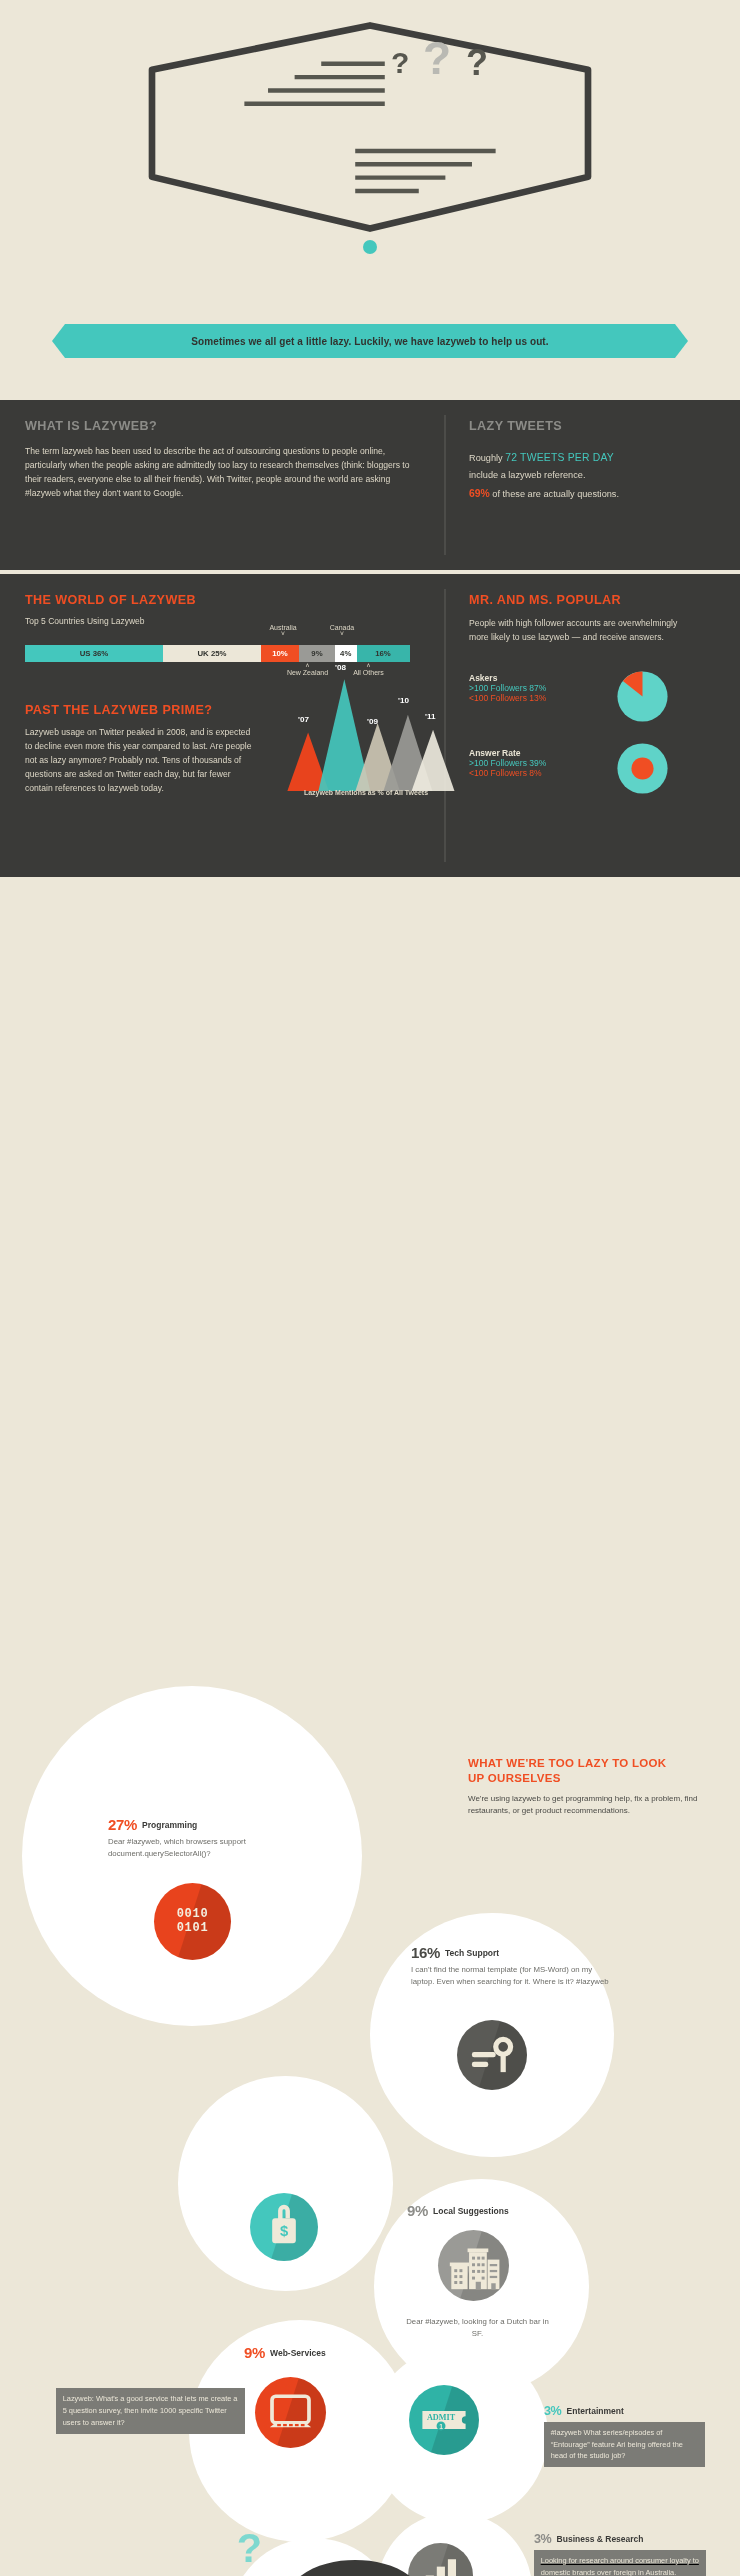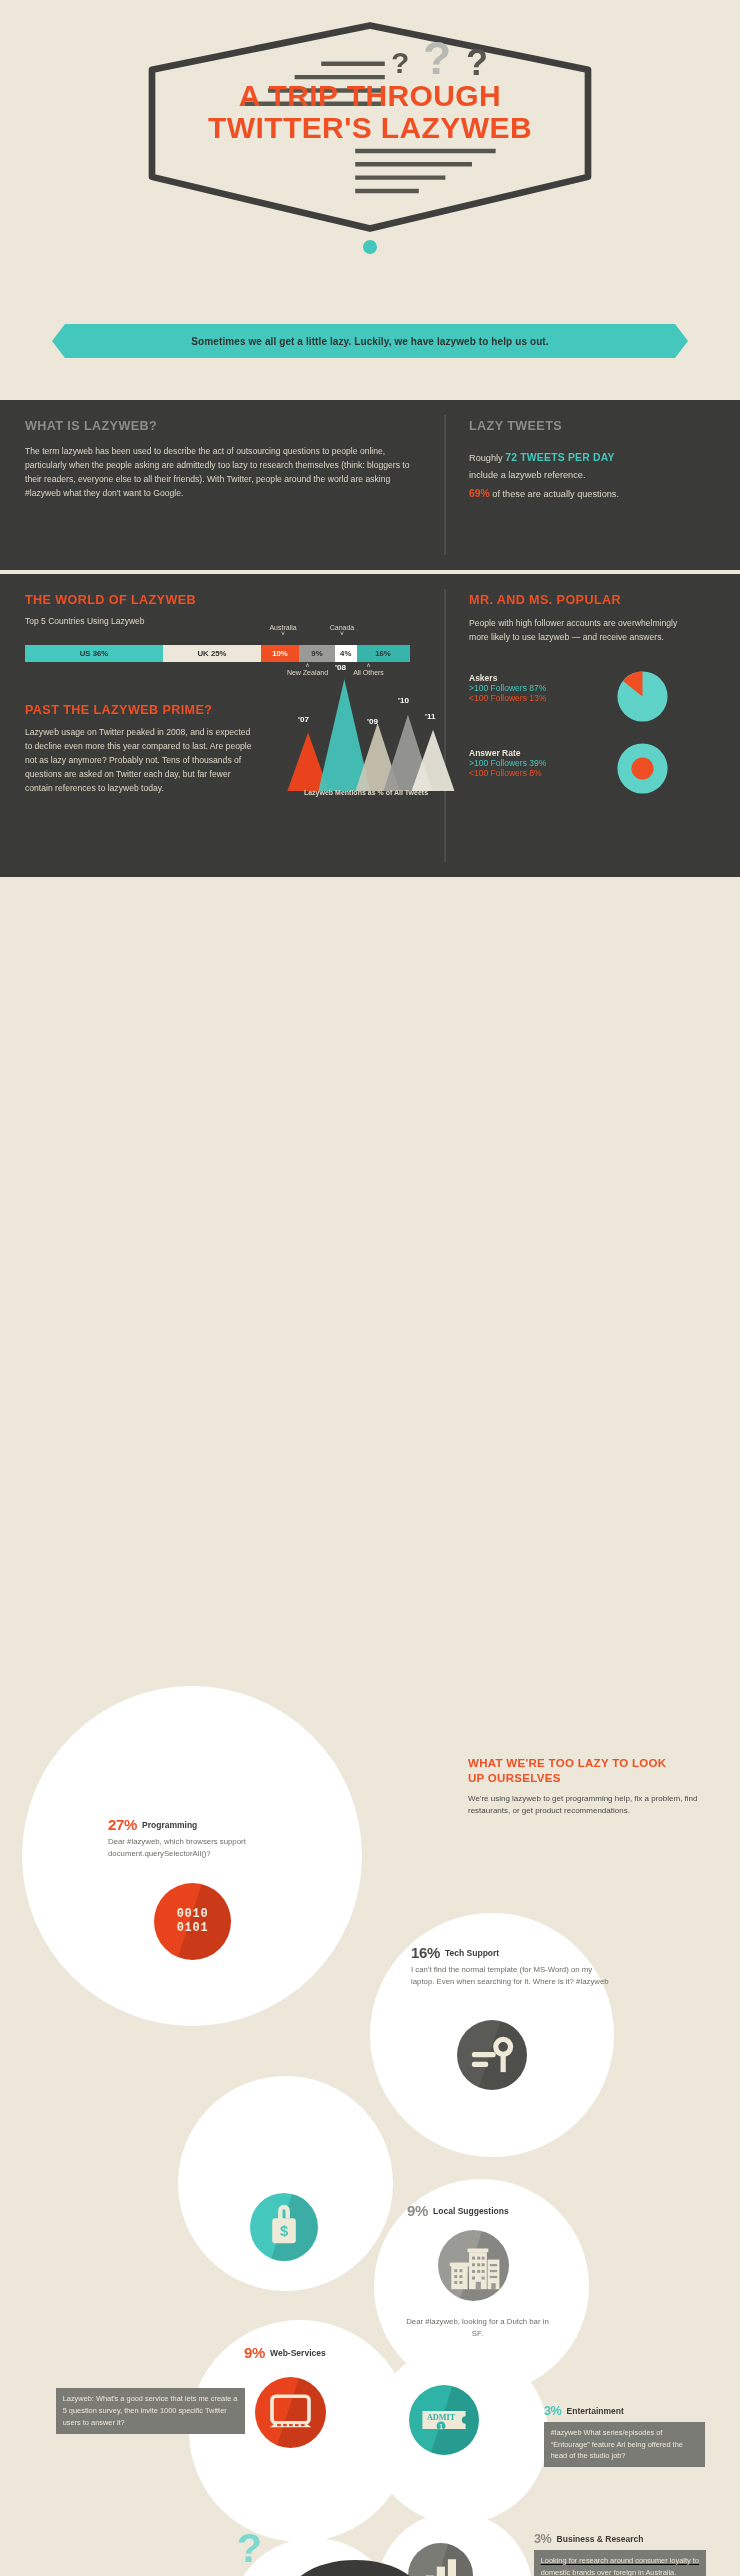--- a/index.html
+++ b/index.html
@@ -53,21 +53,21 @@
   .dark-divider { height:4.4px; background:#ece7d8; }
   .dark-b { height:303px; }
   .h-gray { color:#8c8c88; font-size:12.6px; font-weight:bold; letter-spacing:0.4px; }
   .h-orange { color:#f04e23; font-size:12.6px; font-weight:bold; letter-spacing:0.4px; }
   .body-txt { font-size:8.6px; line-height:1.62; color:#ded8c7; }
   .col-l { position:absolute; left:25px; top:19px; width:385px; }
   .col-r { position:absolute; left:469px; top:19px; width:252px; }
   .vline { position:absolute; left:444px; top:15px; bottom:15px; width:1.5px; background:#4c4c49; }
 
   .lazy-line { font-size:9.2px; line-height:1.85; color:#ded8c7; }
-  .big-teal { color:#44c7bd; font-weight:bold; font-size:10.4px; letter-spacing:0.2px;}
+  .big-teal { color:#44c7bd; font-weight:normal; font-size:10.4px; letter-spacing:0.2px;}
   .big-orange { color:#f04e23; font-weight:bold; font-size:10.4px; }
 
   
   .sub-label { font-size:8.5px; color:#ded8c7; margin-top:9px; }
   .barwrap { position:relative; margin-top:19px; width:385px; }
   .bar { display:flex; height:17px; width:385px; font-size:7.8px; font-weight:bold; color:#31332f; }
   .bar div { display:flex; align-items:center; justify-content:center; }
   .callout { position:absolute; font-size:7px; color:#ded8c7; text-align:center; white-space:nowrap;}
   .carat { font-size:6.7px; line-height:5.2px; }
 
@@ -125,24 +125,20 @@
         <line x1="330" y1="180" x2="520" y2="180"></line>
         <line x1="330" y1="198" x2="488" y2="198"></line>
         <line x1="330" y1="216" x2="452" y2="216"></line>
         <line x1="330" y1="234" x2="416" y2="234"></line>
       </g>
     </svg>
     <div class="qm-group">
       <span class="qm" style="left:6px; top:12px; font-size:30px; color:#57574f;">?</span>
       <span class="qm" style="left:38px; top:-3px; font-size:46px; color:#b9b9b3;">?</span>
       <span class="qm" style="left:81px; top:7.4px; font-size:36px; color:#57574f;">?</span>
-    </div>
-    <div class="hex-title">
-      <div>A TRIP THROUGH</div>
-      <div>TWITTER'S LAZYWEB</div>
     </div>
   </div>
   <div class="teal-dot"></div>
   <div class="ribbon">Sometimes we all get a little lazy. Luckily, we have lazyweb to help us out.</div>
 </div>
 
 <div class="dark dark-a">
   <div class="dots2"></div>
   <div class="vline"></div>
   <div class="col-l">

